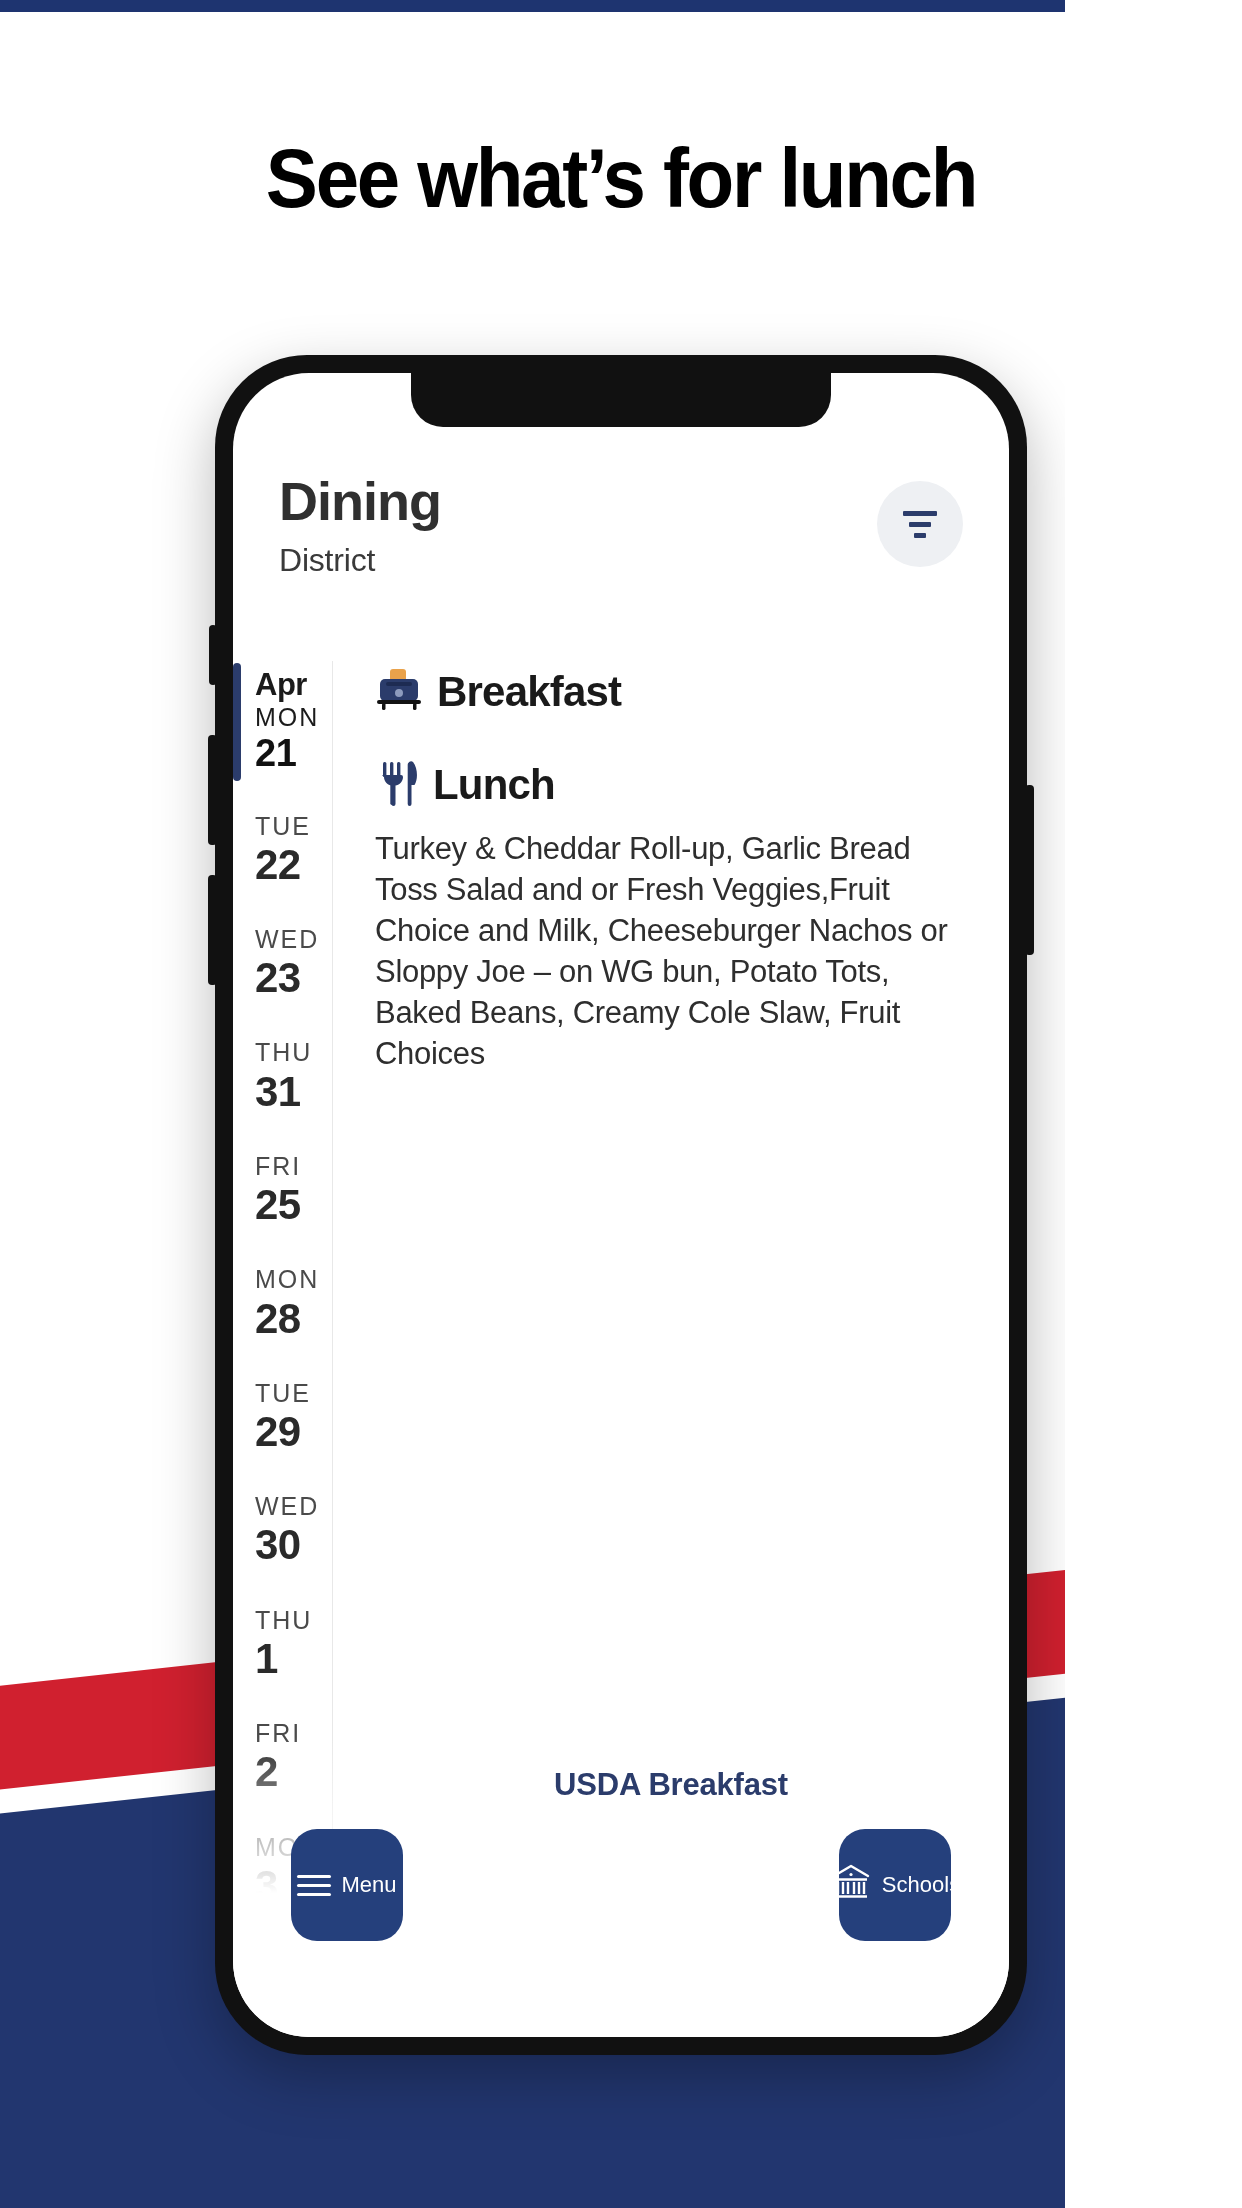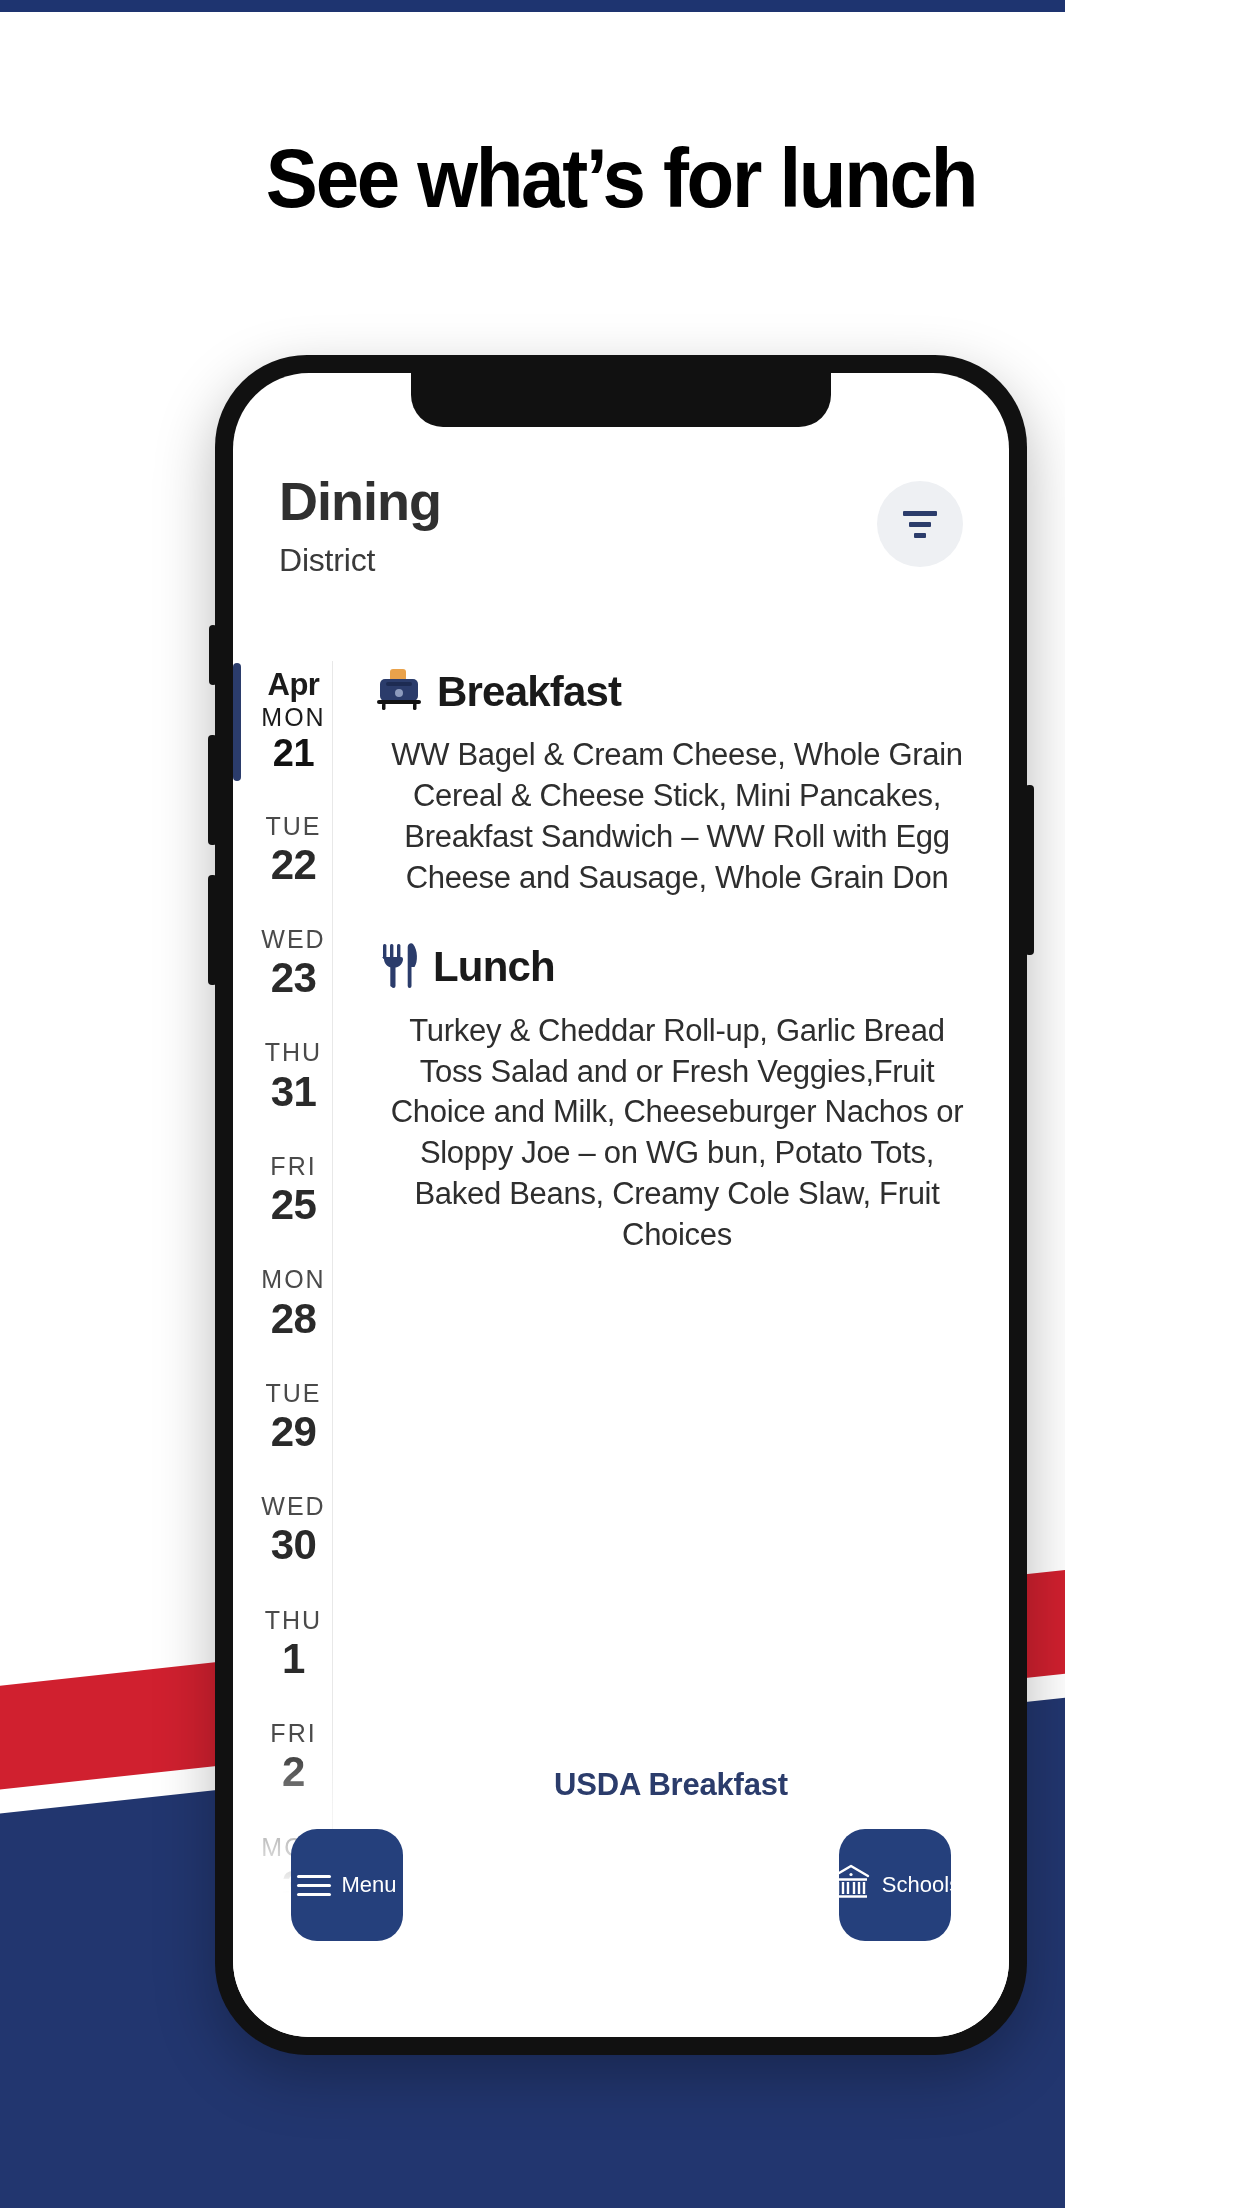--- a/index.html
+++ b/index.html
@@ -174,21 +174,20 @@
   .filter-button .b3 { width: 12px; height: 5px; }
 
   
   .app-body {
     position: absolute;
     left: 0;
     top: 288px;
     width: 776px;
     bottom: 0;
     display: flex;
-    text-align: center;
   }
 
   .date-rail {
     width: 100px;
     flex: 0 0 100px;
     border-right: 1px solid #e8e8e8;
     padding-top: 8px;
     position: relative;
     overflow: hidden;
   }
@@ -404,21 +403,20 @@
                     <rect x="15" y="2" width="16" height="14" rx="3" fill="#e9a24b"></rect>
                     <rect x="5" y="12" width="38" height="22" rx="5" fill="#2b3c6b"></rect>
                     <rect x="11" y="15" width="26" height="4" rx="2" fill="#1d2b52"></rect>
                     <circle cx="24" cy="26" r="4" fill="#8d9bbd"></circle>
                     <rect x="2" y="33" width="44" height="4" rx="2" fill="#121212"></rect>
                     <rect x="7" y="36" width="3.5" height="7" rx="1.6" fill="#121212"></rect>
                     <rect x="38" y="36" width="3.5" height="7" rx="1.6" fill="#121212"></rect>
                   </svg></span>
                 <span class="meal-title">Breakfast</span>
               </div>
-              <div class="meal-desc">WW Bagel &amp; Cream Cheese, Whole Grain Cereal &amp; Cheese Stick, Mini Pancakes, Breakfast Sandwich – WW Roll with Egg Cheese and Sausage, Whole Grain Don</div>
             </div>
             <div class="meal-block">
               <div class="meal-head">
                 <span><svg width="46" height="48" viewBox="0 0 46 48">
                     <rect x="8" y="3" width="3.4" height="15" rx="1.5" fill="#2b3c6b"></rect>
                     <rect x="15" y="3" width="3.4" height="15" rx="1.5" fill="#2b3c6b"></rect>
                     <rect x="22" y="3" width="3.4" height="15" rx="1.5" fill="#2b3c6b"></rect>
                     <path d="M7 16 h19 a2 2 0 0 1 2 2 c0 5 -4 8 -7.5 8.6 V45 a2 2 0 0 1 -4 0 V26.6 C13 26 9 23 9 18" fill="#2b3c6b"></path>
                     <rect x="15.3" y="24" width="3.6" height="22" rx="1.7" fill="#2b3c6b"></rect>
                     <path d="M38 3 c5 6 5 18 1.5 23 H36.5 V45 a1.9 1.9 0 0 1 -3.8 0 V6 c0 -3 3.4 -5 5.3 -3" fill="#2b3c6b"></path>

